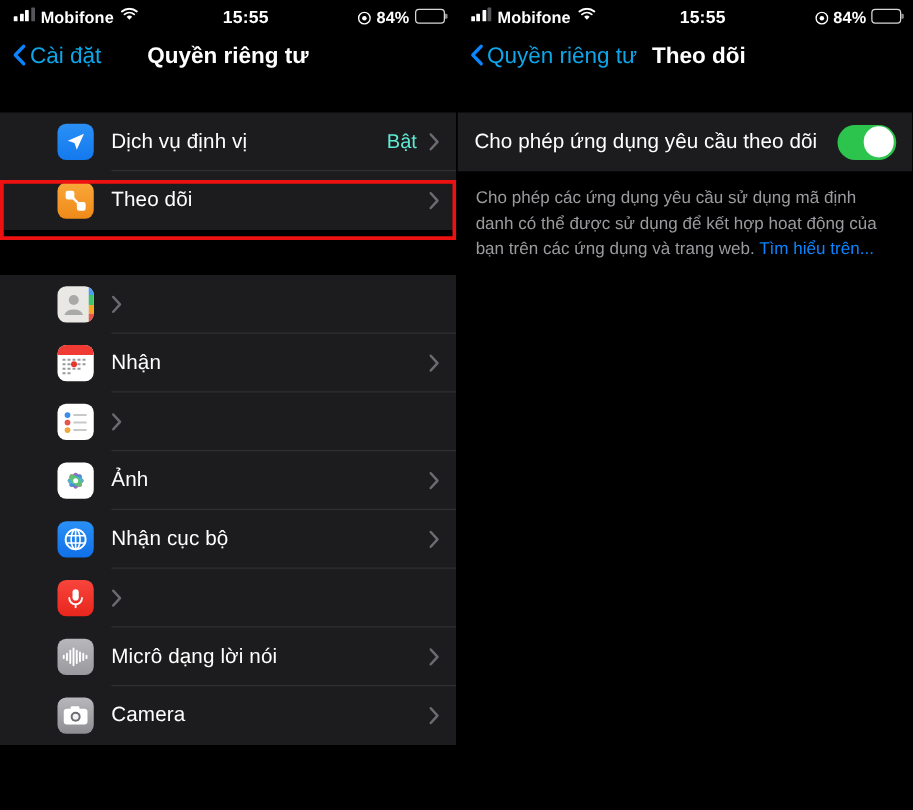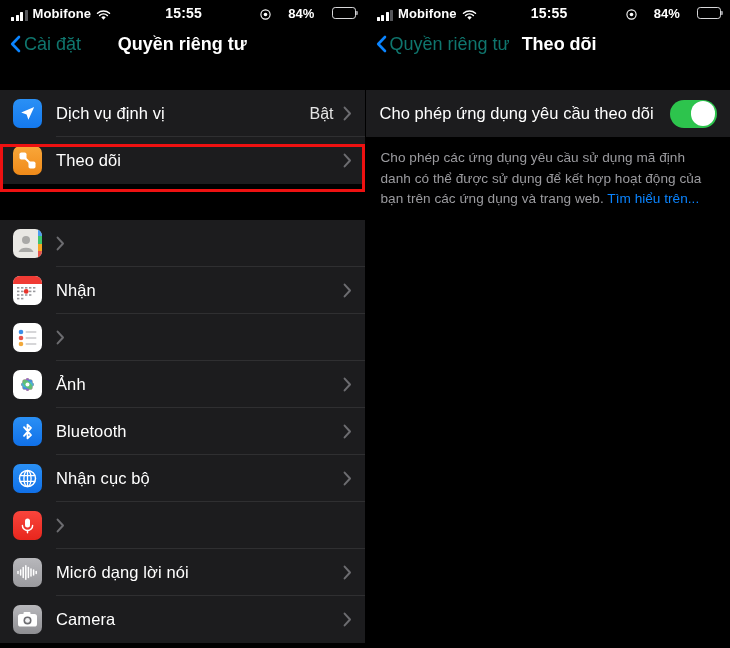--- a/index.html
+++ b/index.html
@@ -37,21 +37,21 @@
     align-items: center;
     padding: 0 9px 0 11px;
     color: #fff;
     font-size: 13px;
     font-weight: bold;
     letter-spacing: 0.1px;
     box-sizing: border-box;
   }
   .sb-left {
     display: flex;
-    align-items: flex-end;
+    align-items: flex-start;
     gap: 5px;
     flex: 0 0 auto;
   }
   .bars {
     display: flex;
     align-items: flex-end;
     gap: 1.5px;
     height: 11px;
   }
   .bars i {
@@ -71,21 +71,21 @@
     flex: 1;
     text-align: center;
     font-size: 14px;
     font-weight: bold;
     letter-spacing: 0.2px;
     padding-right: 4px;
   }
   .sb-right {
     display: flex;
     align-items: center;
-    gap: 17px;
+    gap: 4px;
     flex: 0 0 auto;
   }
   .loc-arrow { width: 11px; height: 11px; }
   .batt-pct { font-size: 13px; font-weight: bold; }
   .battery {
     width: 24px;
     height: 12px;
     border: 1.3px solid #d8d8da;
     border-radius: 3.2px;
     position: relative;
@@ -114,21 +114,21 @@
     display: flex;
     align-items: center;
     position: relative;
     padding: 0 10px;
     box-sizing: border-box;
     background: #000;
   }
   .nav-back {
     display: flex;
     align-items: center;
-    color: #0f766e;
+    color: #0ea5e9;
     font-size: 18px;
     gap: 3px;
     white-space: nowrap;
   }
   .chev-left {
     width: 11px;
     height: 18px;
     flex: 0 0 auto;
   }
   .nav-title {
@@ -152,20 +152,21 @@
   .gap { background: #000; }
   .group { background: #1c1c1e; }
   .row {
     display: flex;
     align-items: center;
     height: 47px;
     padding-left: 13px;
     padding-right: 13px;
     position: relative;
     box-sizing: border-box;
+    margin-left: 33px;
   }
   .row-icon {
     width: 29px;
     height: 29px;
     border-radius: 7px;
     flex: 0 0 auto;
     margin-right: 14px;
     overflow: hidden;
     position: relative;
     display: flex;
@@ -173,21 +174,21 @@
     justify-content: center;
   }
   .row-label {
     color: #fff;
     font-size: 16.5px;
     flex: 1;
     white-space: nowrap;
     letter-spacing: 0.1px;
   }
   .row-value {
-    color: #e5e5e5;
+    color: #5eead4;
     font-size: 16px;
     margin-right: 9px;
     white-space: nowrap;
   }
   .chev-right {
     width: 9px;
     height: 15px;
     flex: 0 0 auto;
   }
   .sep {
@@ -462,34 +463,20 @@
         </span>
         <span class="row-label">Ảnh</span>
         <span class="chev-right">
           <svg width="9" height="15" viewBox="0 0 9 15">
               <path d="M1.6 1.6 L7 7.5 L1.6 13.4" stroke="#6c6c70" stroke-width="2" fill="none" stroke-linecap="round" stroke-linejoin="round"></path>
             </svg>
         </span>
         <span class="sep"></span>
       </div>
 
-      <div class="row">
-        <span class="row-icon ic-bluetooth">
-          <svg width="19" height="19" viewBox="0 0 19 19">
-            <path d="M6 5.2 L13 13.2 L9.5 16.4 L9.5 2.6 L13 5.8 L6 13.8" stroke="#fff" stroke-width="1.8" fill="none" stroke-linecap="round" stroke-linejoin="round"></path>
-          </svg>
-        </span>
-        <span class="row-label">Bluetooth</span>
-        <span class="chev-right">
-          <svg width="9" height="15" viewBox="0 0 9 15">
-              <path d="M1.6 1.6 L7 7.5 L1.6 13.4" stroke="#6c6c70" stroke-width="2" fill="none" stroke-linecap="round" stroke-linejoin="round"></path>
-            </svg>
-        </span>
-        <span class="sep"></span>
-      </div>
 
       <div class="row">
         <span class="row-icon ic-network">
           <svg width="21" height="21" viewBox="0 0 21 21">
             <circle cx="10.5" cy="10.5" r="8" fill="none" stroke="#fff" stroke-width="1.5"></circle>
             <ellipse cx="10.5" cy="10.5" rx="3.6" ry="8" fill="none" stroke="#fff" stroke-width="1.3"></ellipse>
             <path d="M2.8 7.6 H18.2 M2.8 13.4 H18.2 M10.5 2.5 V18.5" stroke="#fff" stroke-width="1.3"></path>
           </svg>
         </span>
         <span class="row-label">Nhận cục bộ</span>

